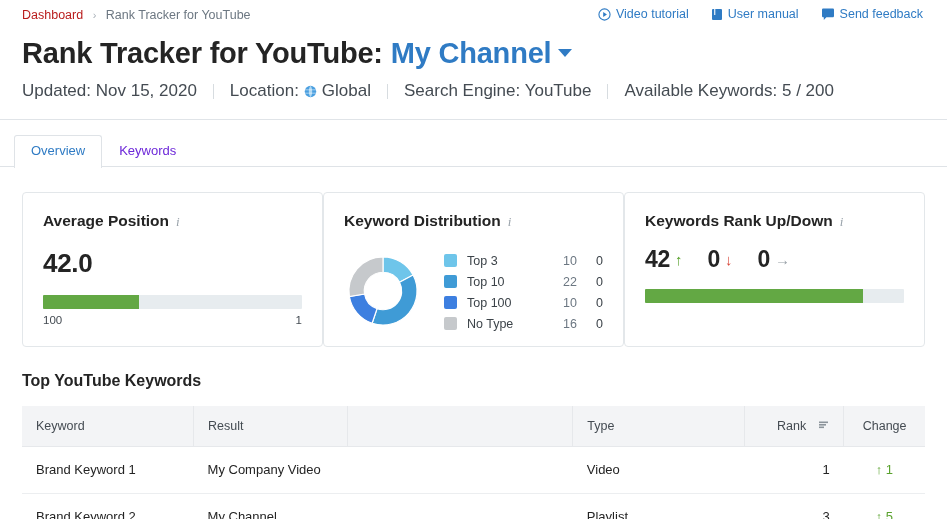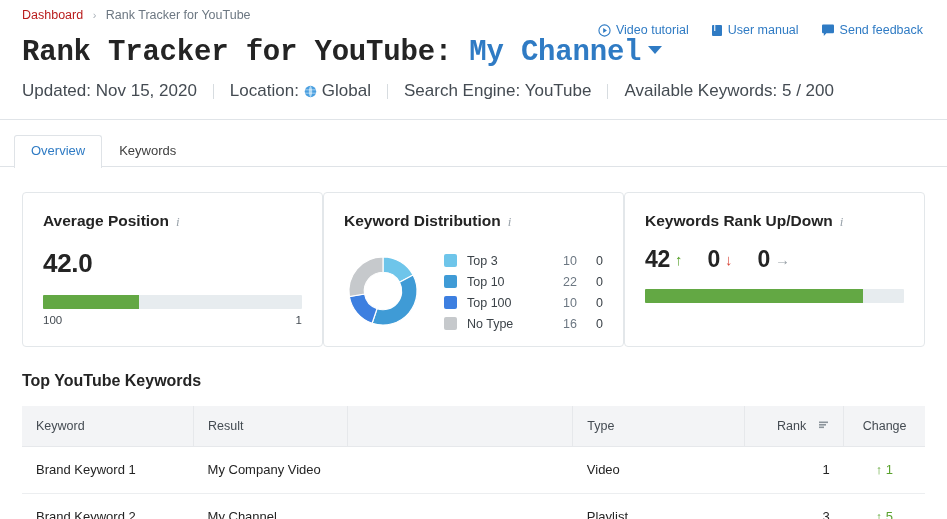--- a/index.html
+++ b/index.html
@@ -17,31 +17,31 @@
     position: relative;
     height: 30px;
     padding: 8px 24px 0 22px;
   }
   .breadcrumb { font-size: 12.5px; color: #6c7782; white-space: nowrap; }
   .breadcrumb .crumb-link { color: #b91c1c; text-decoration: none; }
   .breadcrumb .crumb-sep { color: #a8b0b8; margin: 0 6px; font-size: 11px; }
   .breadcrumb .crumb-current { color: #6c7782; }
 
   .toplinks {
-    position: absolute; top: 23px; right: 24px;
+    position: absolute; top: 7px; right: 24px;
     display: flex; align-items: center; gap: 22px;
   }
   .toplink {
     display: flex; align-items: center; gap: 5px;
     font-size: 12.5px; color: #2f7bc4; text-decoration: none; white-space: nowrap;
   }
   .toplink .ic { display: inline-flex; align-items: center; }
 
   
-  .titlewrap { padding: 4px 22px 0 22px; font-family: Liberation Mono, monospace; }
+  .titlewrap { padding: 4px 22px 0 22px; }
   h1.page-title {
     font-size: 29px; font-weight: bold; letter-spacing: -0.2px;
     line-height: 38px; white-space: nowrap;
   }
   h1.page-title .channel { color: #2f7bc4; }
   .caret-down {
     display: inline-block; width: 0; height: 0; vertical-align: 6px;
     margin-left: 7px;
     border-left: 7px solid transparent; border-right: 7px solid transparent;
     border-top: 8px solid #2f7bc4;
@@ -57,21 +57,21 @@
   .metasep { width: 1px; height: 15px; background: #d7dce0; margin: 0 16px; }
   .globe { display: inline-flex; }
 
   .hr-full { height: 1px; background: #e0e4e8; margin-top: 18px; }
 
   
   .tabsrow { position: relative; height: 32px; margin-top: 15px; padding-left: 14px; }
   .tabsline { position: absolute; left: 0; right: 0; bottom: 0; height: 1px; background: #dfe3e7; }
   .tabs { position: relative; display: flex; align-items: flex-end; height: 32px; z-index: 2; }
   .tab {
-    font-size: 13px; color: #404040; padding: 7px 16px 8px 16px;
+    font-size: 13px; color: #6d28d9; padding: 7px 16px 8px 16px;
     border: 1px solid transparent; border-bottom: none; cursor: pointer;
     line-height: 16px;
   }
   .tab.active {
     color: #2f7bc4; background: #fff;
     border-color: #dfe3e7;
     border-top-left-radius: 3px; border-top-right-radius: 3px;
     margin-bottom: -1px; padding-bottom: 9px;
   }
 

